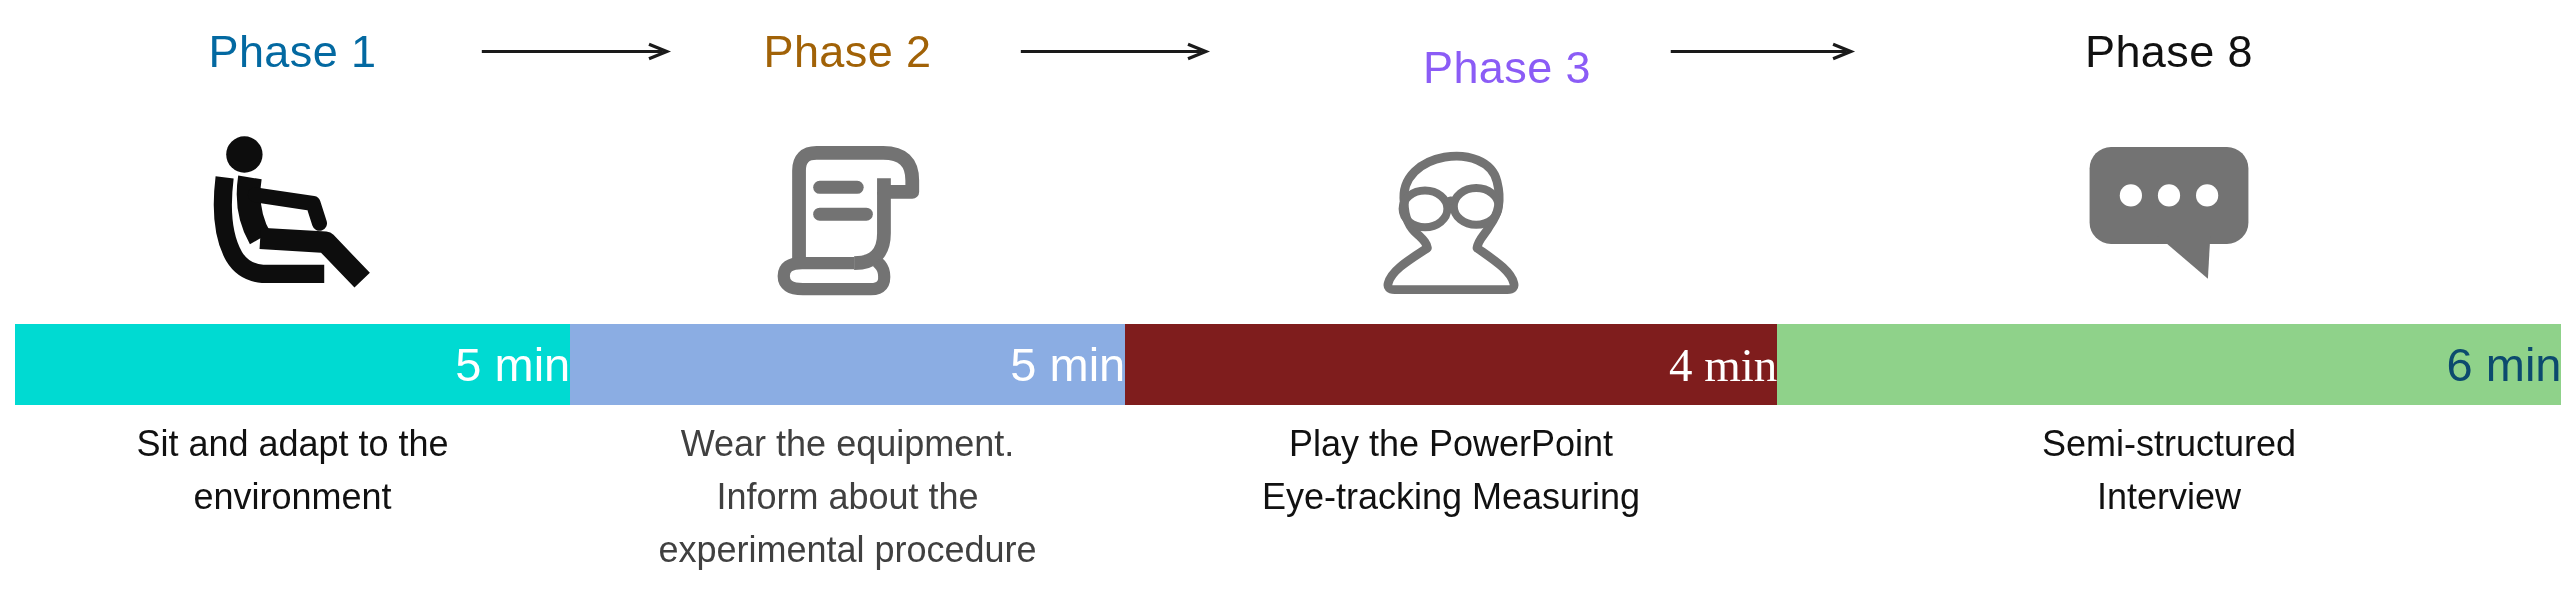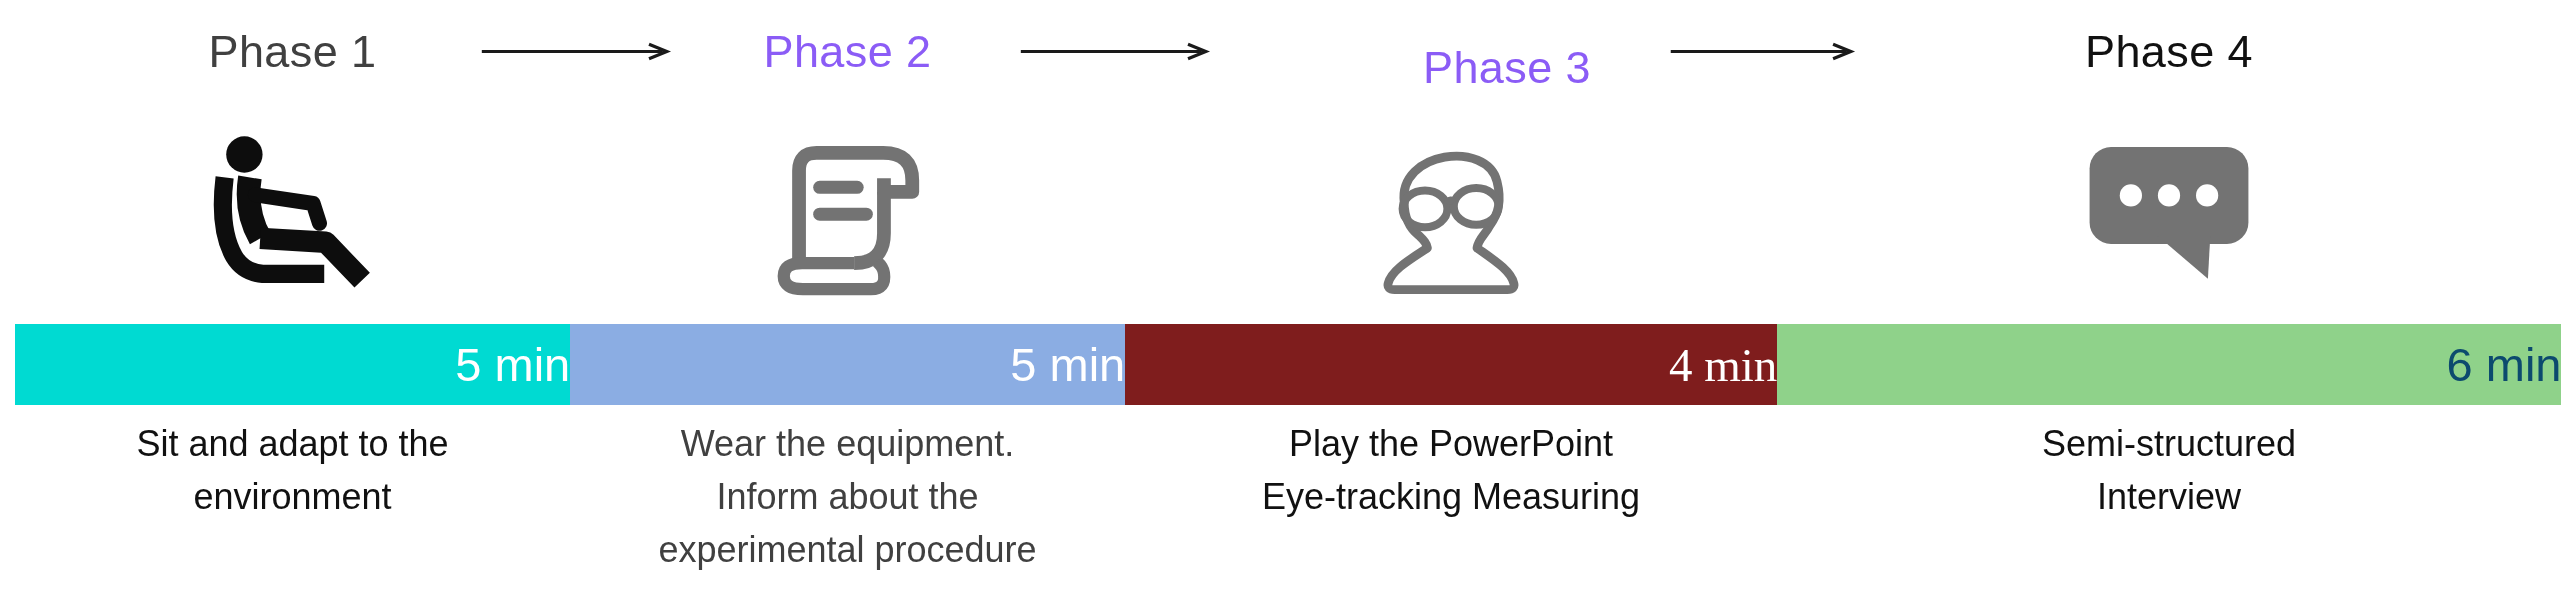--- a/index.html
+++ b/index.html
@@ -42,24 +42,24 @@
   }
   .desc .line{display:block;}
   .dot{fill:#ffffff;}
   svg{overflow:visible;}
 </style>
 </head>
 <body>
 
 <div class="stage">
 
-  <div class="col phase-label" style="left: 14.5px; width: 556px; color: #404040;">Phase 1</div>
-  <div class="col phase-label" style="left: 570px; width: 555px; color: #8b5cf6;">Phase 2</div>
+  <div class="col phase-label" style="left: 14.5px; width: 556px; color: #0369a1;">Phase 1</div>
+  <div class="col phase-label" style="left: 570px; width: 555px; color: #a16207;">Phase 2</div>
   <div class="col phase-label" style="left: 1181px; width: 652px; color: #8b5cf6; margin-top: 16px;">Phase 3</div>
-  <div class="col phase-label" style="left: 1777px; width: 784px; color: rgb(17, 17, 17);">Phase 4</div>
+  <div class="col phase-label" style="left: 1777px; width: 784px; color: rgb(17, 17, 17);">Phase 8</div>
 
   <div class="arrow" style="left: 480px; width: 191px; color: rgb(26, 26, 26);">
     <svg viewBox="0 0 236 26" width="191" height="21">
       <line x1="2" y1="13" x2="226" y2="13" stroke="currentColor" stroke-width="4"></line>
       <path d="M209,4 L231,13 L209,22" fill="none" stroke="currentColor" stroke-width="4" stroke-linejoin="miter"></path>
     </svg>
   </div>
   <div class="arrow" style="left: 1019px; width: 191px; color: rgb(26, 26, 26);">
     <svg viewBox="0 0 236 26" width="191" height="21">
       <line x1="2" y1="13" x2="226" y2="13" stroke="currentColor" stroke-width="4"></line>

